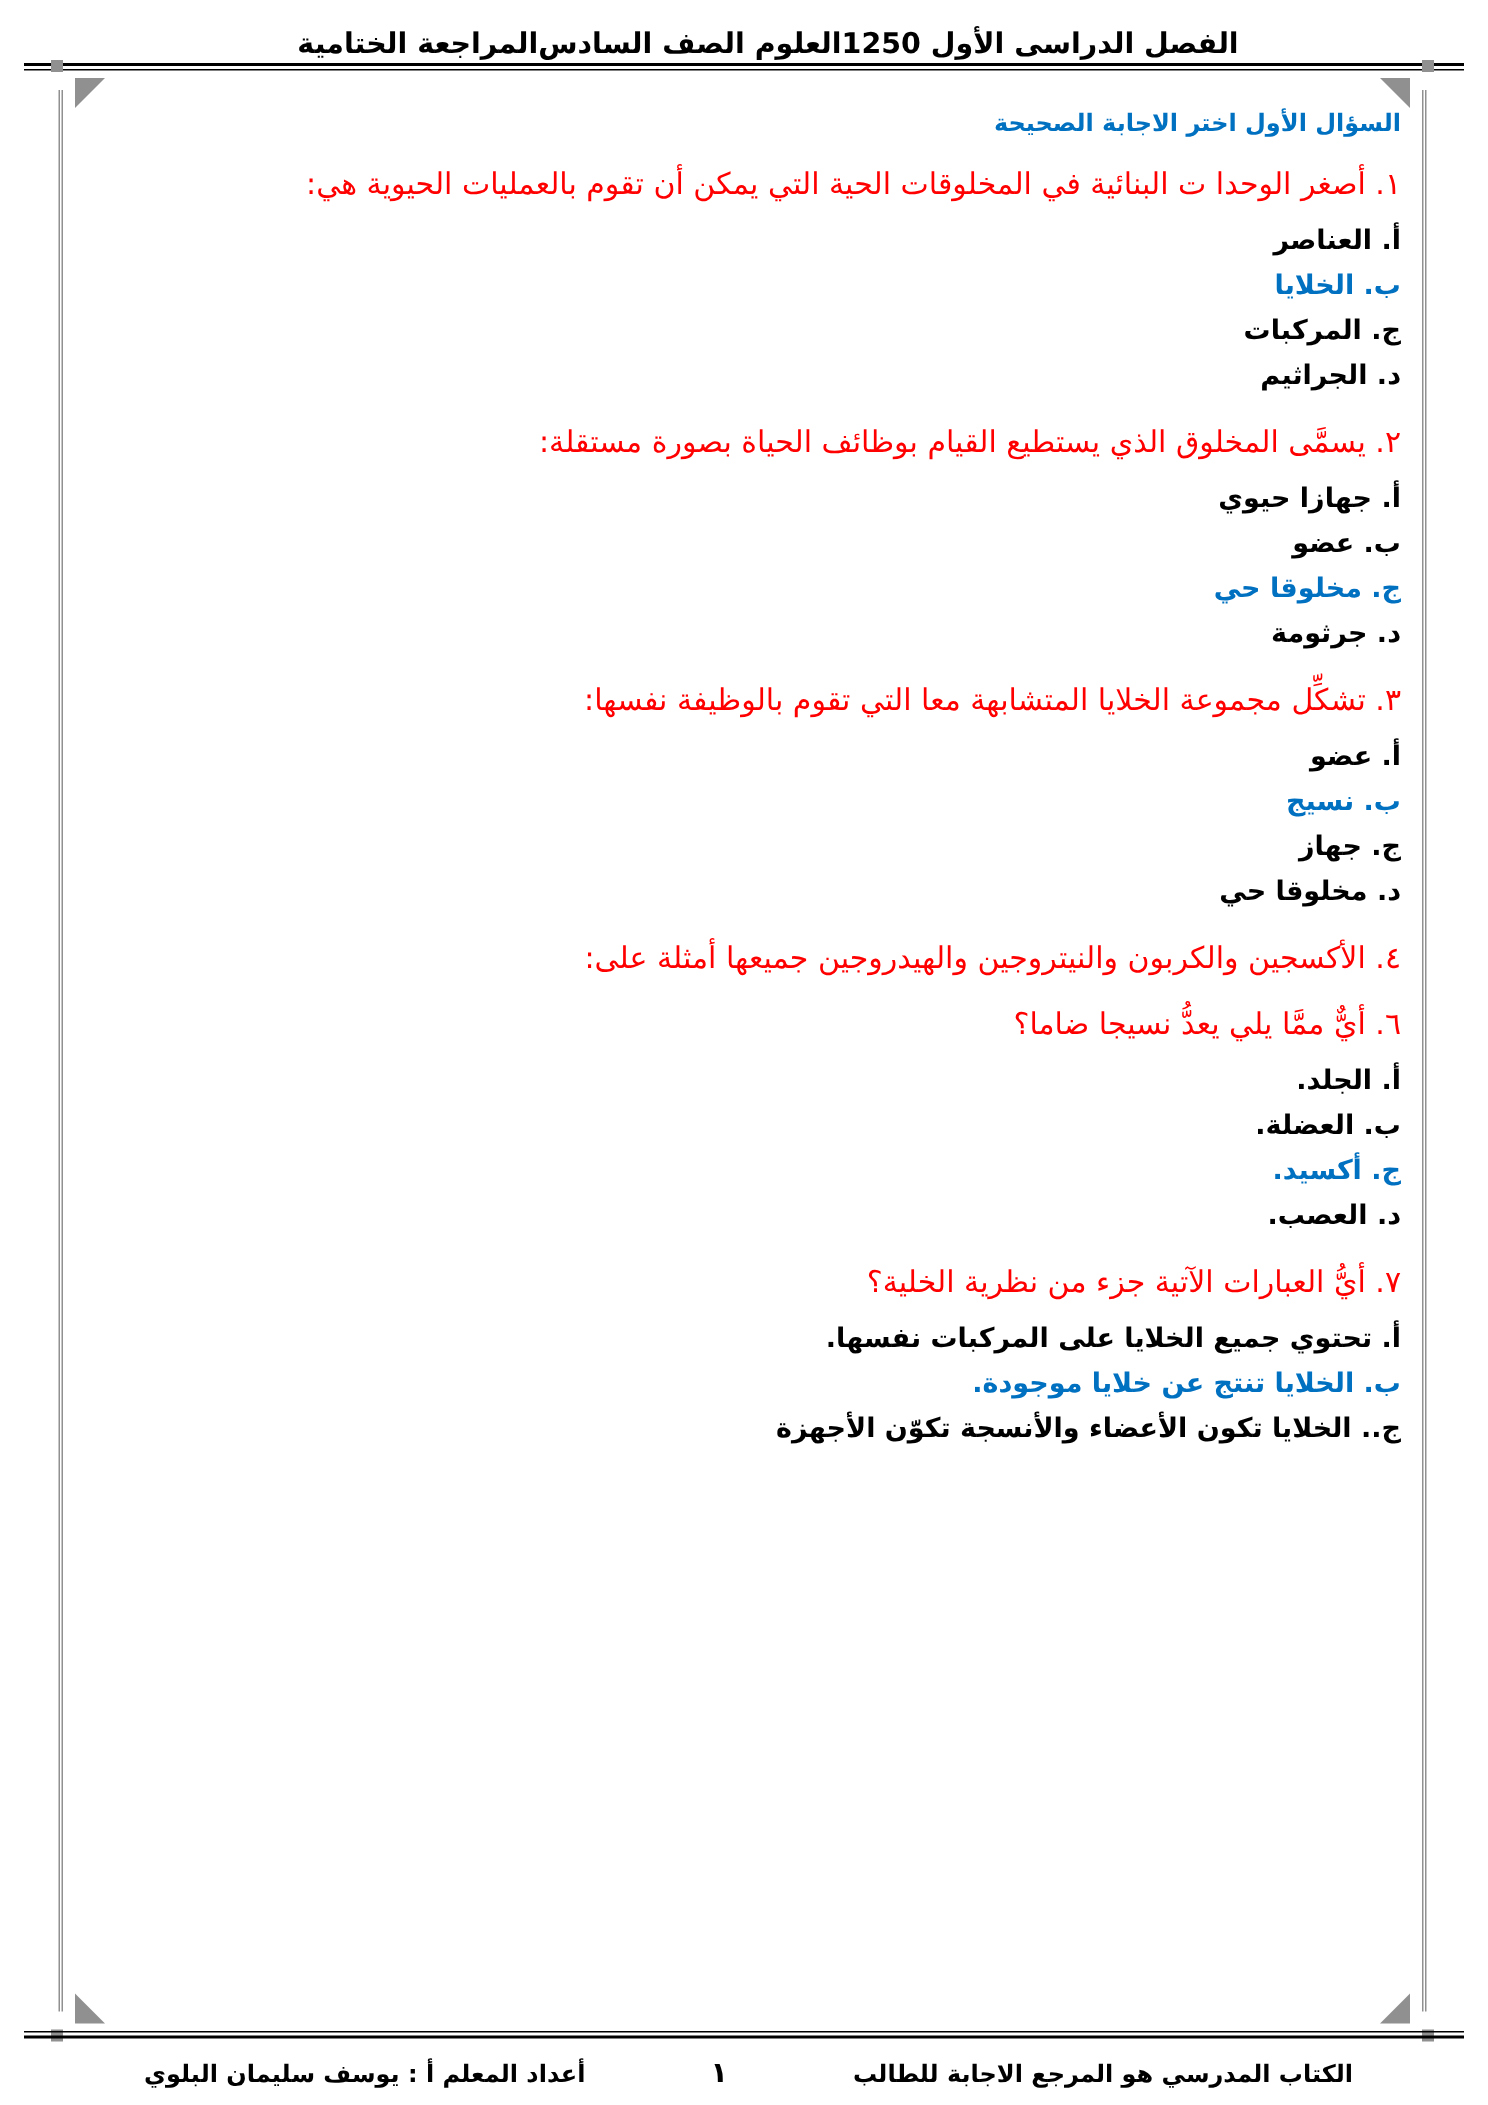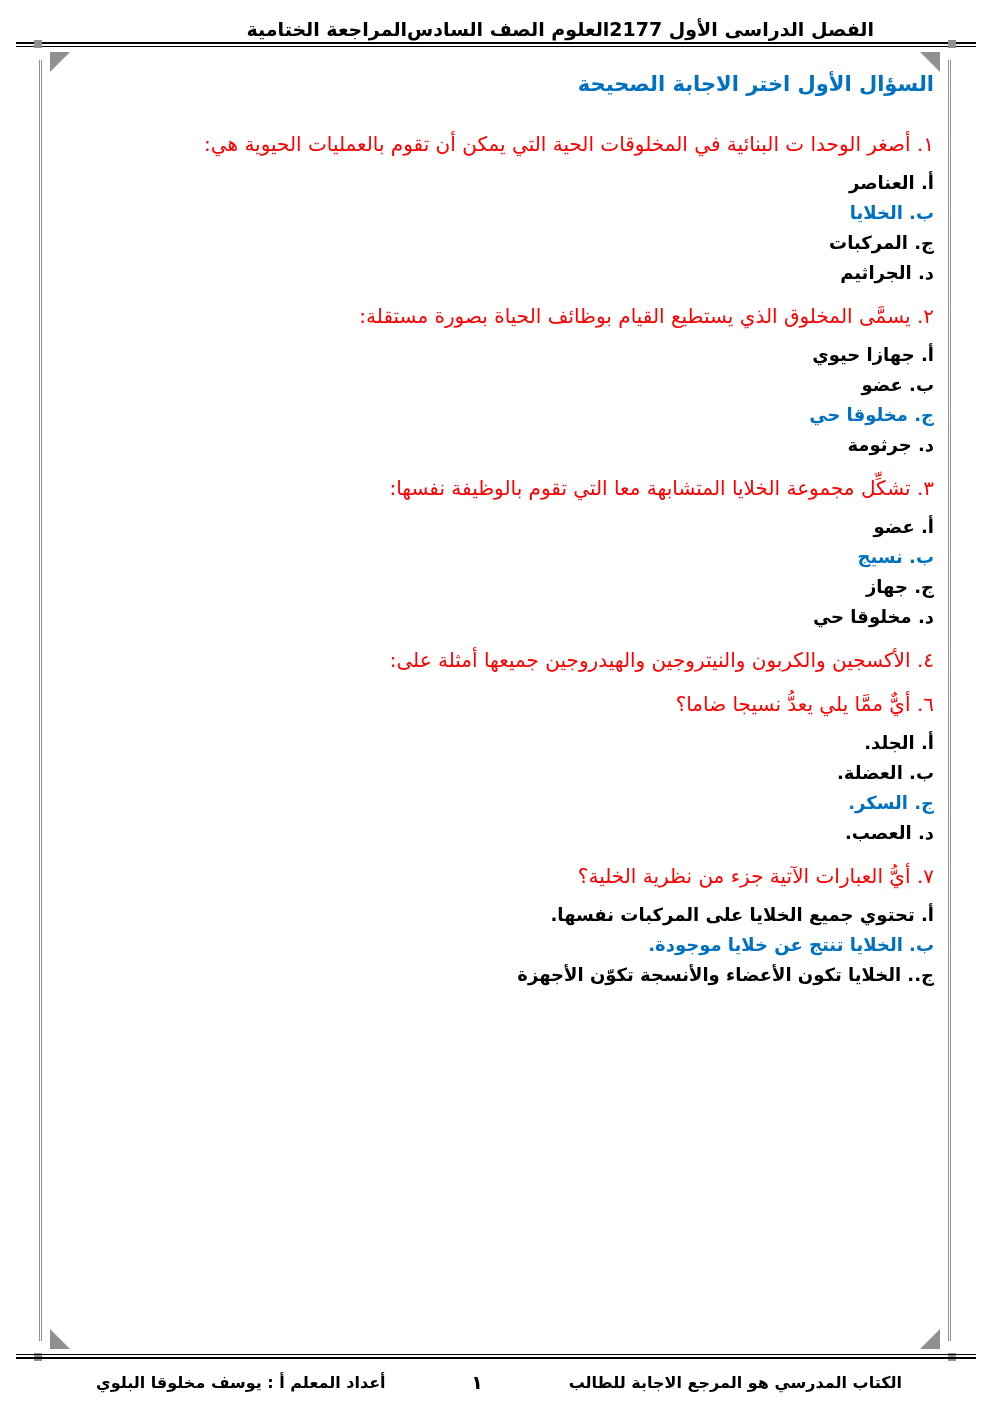--- a/index.html
+++ b/index.html
@@ -8,21 +8,21 @@
     width:992px; height:1403px;
     font-family:"DejaVu Sans","Liberation Sans",sans-serif;
     font-weight:bold;
     color:var(--text-color,#000);
   }
   .page { position:relative; width:992px; height:1403px; overflow:hidden; background:#fff; }
 
   
   .header {
     direction:ltr;
-    display:flex; justify-content:flex-end; align-items:flex-end;
+    display:flex; justify-content:center; align-items:flex-end;
     padding:10px 118px 2px 150px;
     height:42px; font-size:19px; color:#000;
   }
   .rule-thickthin { margin:0 16px; height:5px; border-top:2px solid #000; border-bottom:1px solid #000; }
   .rule-thinthick { position:absolute; bottom:44px; left:16px; right:16px; height:5px; border-top:1px solid #000; border-bottom:2px solid #000; }
 
   
   .side-border { position:absolute; top:60px; bottom:62px; width:0; border-left:3px double var(--border-color,#909090); }
   .side-border.left  { left:39px; }
   .side-border.right { right:41px; }
@@ -36,21 +36,21 @@
   .rule-end.tr { top:40px; right:36px; }
   .rule-end.bl { bottom:42px; left:34px; }
   .rule-end.br { bottom:42px; right:36px; }
 
   
   .content {
     position:absolute; top:48px; left:0; right:0;
     direction:rtl; text-align:right;
     padding:0 58px 0 72px;
   }
-  .intro { color:var(--correct-color,#0070C0); font-size:21px; margin:24px 0 32px; }
+  .intro { color:var(--correct-color,#0070C0); font-size:16px; margin:24px 0 15px; }
   .question-block { margin-bottom:12px; }
   .question-text { color:var(--question-color,#FF0000); font-size:20px; line-height:32px; margin-bottom:8px; font-weight:normal; }
   .options { list-style:none; }
   .option { font-size:18px; line-height:30px; color:var(--text-color,#000); }
   .option.correct { color:var(--correct-color,#0070C0); }
 
   
   .footer {
     position:absolute; bottom:10px; left:0; right:0;
     direction:ltr;
@@ -60,21 +60,21 @@
   .footer .page-num { font-size:19px; }
 </style>
 </head>
 <body>
 
 <div class="page">
 
   <div class="header">
     <span>المراجعة الختامية</span>
     <span>العلوم الصف السادس</span>
-    <span>الفصل الدراسى الأول  2177</span>
+    <span>الفصل الدراسى الأول  1250</span>
   </div>
   <div class="rule-thickthin"></div>
 
   <div class="side-border left"></div>
   <div class="side-border right"></div>
   <div class="corner tl"></div>
   <div class="corner tr"></div>
   <div class="corner bl"></div>
   <div class="corner br"></div>
   <div class="rule-end tl"></div>
@@ -129,39 +129,39 @@
   </section>
 
 
   <section class="question-block">
     <h2 class="question-text">٦. أيٌّ ممَّا يلي يعدُّ نسيجا ضاما؟</h2>
     <ul class="options">
   <li class="option">أ. الجلد.</li>
 
   <li class="option">ب. العضلة.</li>
 
-  <li class="option correct">ج. السكر.</li>
+  <li class="option correct">ج. أكسيد.</li>
 
   <li class="option">د. العصب.</li>
 </ul>
   </section>
 
   <section class="question-block">
     <h2 class="question-text">٧. أيُّ العبارات الآتية جزء من نظرية الخلية؟</h2>
     <ul class="options">
   <li class="option">أ. تحتوي جميع الخلايا على المركبات نفسها.</li>
 
   <li class="option correct">ب. الخلايا تنتج عن خلايا موجودة.</li>
 
   <li class="option">ج.. الخلايا تكون الأعضاء  والأنسجة تكوّن الأجهزة</li>
 </ul>
   </section>
 </div>
   </div>
 
   <div class="rule-thinthick"></div>
   <div class="footer">
-    <span>أعداد المعلم أ : يوسف مخلوقا البلوي</span>
+    <span>أعداد المعلم أ : يوسف سليمان البلوي</span>
     <span class="page-num">١</span>
     <span>الكتاب المدرسي هو المرجع الاجابة للطالب</span>
   </div>
 
 </div>
 
 </body></html>

